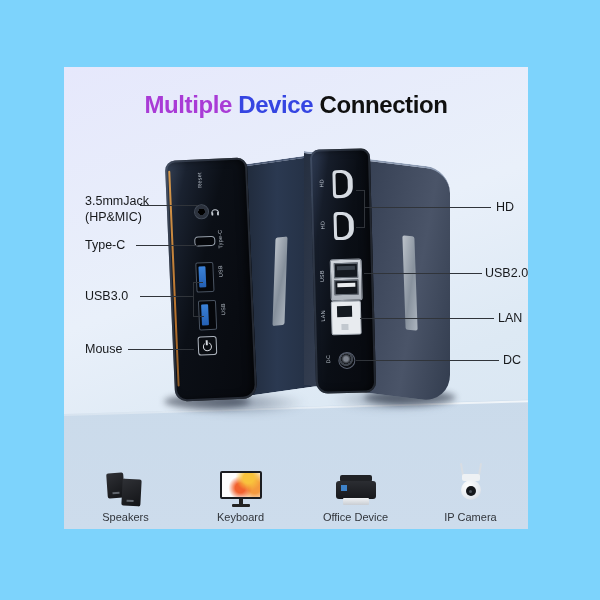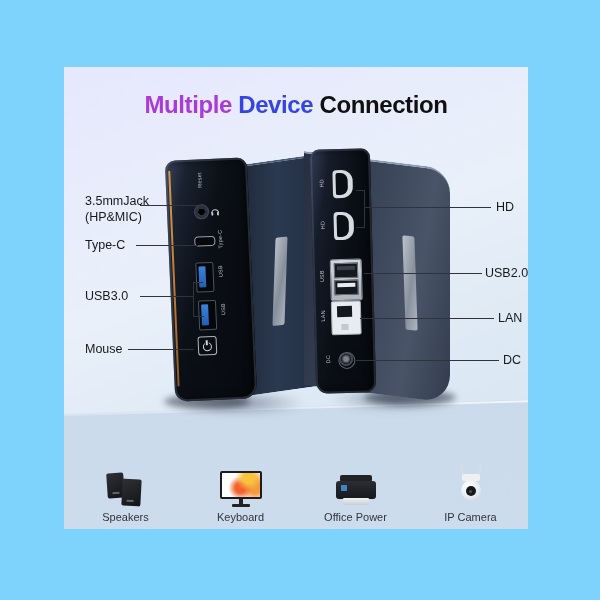--- a/index.html
+++ b/index.html
@@ -278,21 +278,21 @@
       <div class="item">
         <div class="art">
             <div class="ic ic-prn">
           <div class="t"></div>
               <div class="b"></div>
               <div class="s"></div>
               <div class="p"></div>
             </div>
           </div>
         <div class="cap">
-          <span>Office Power</span>
+          <span>Office Device</span>
         </div>
       </div>
       <div class="item">
         <div class="art">
             <div class="ic ic-cam">
           <div class="an a1"></div>
               <div class="an a2"></div>
               <div class="mt"></div>
               <div class="hd"></div>
               <div class="fc"></div>

